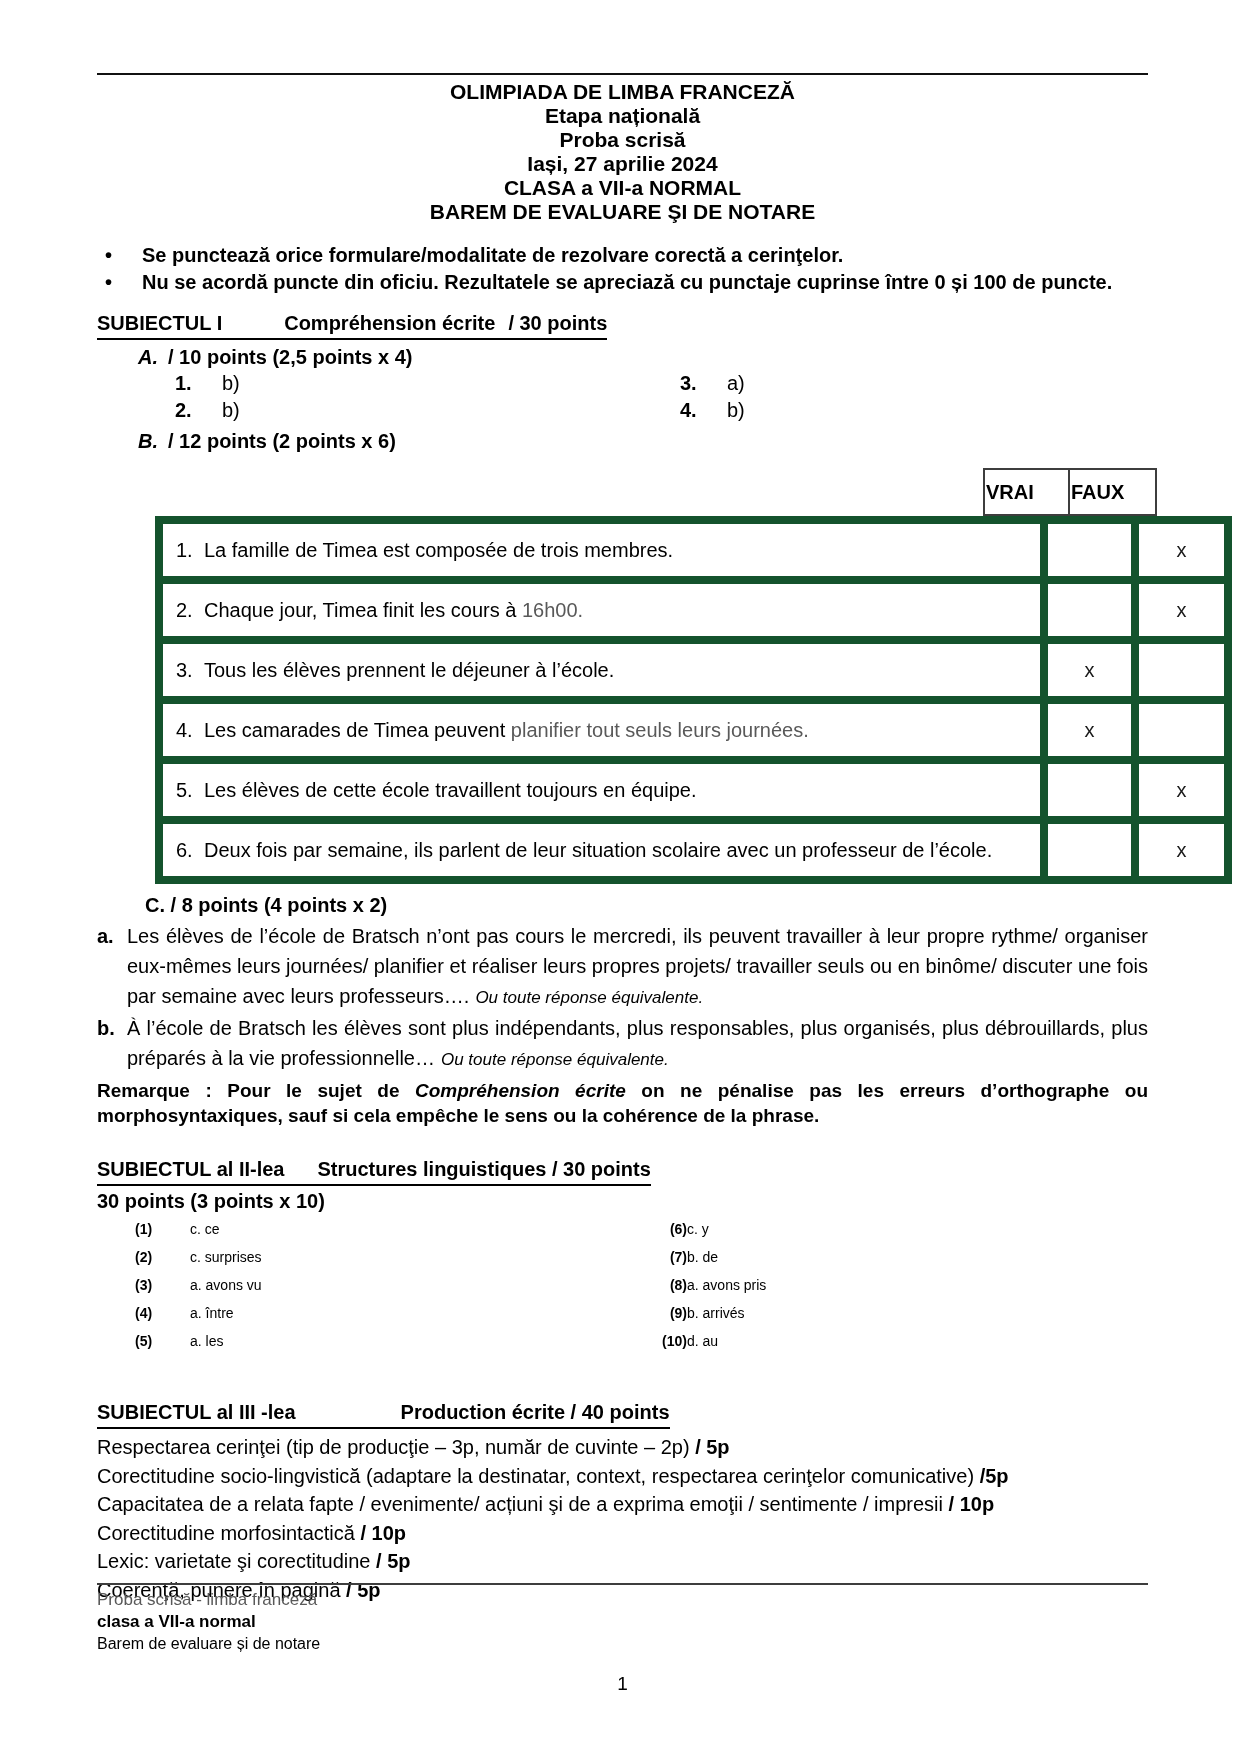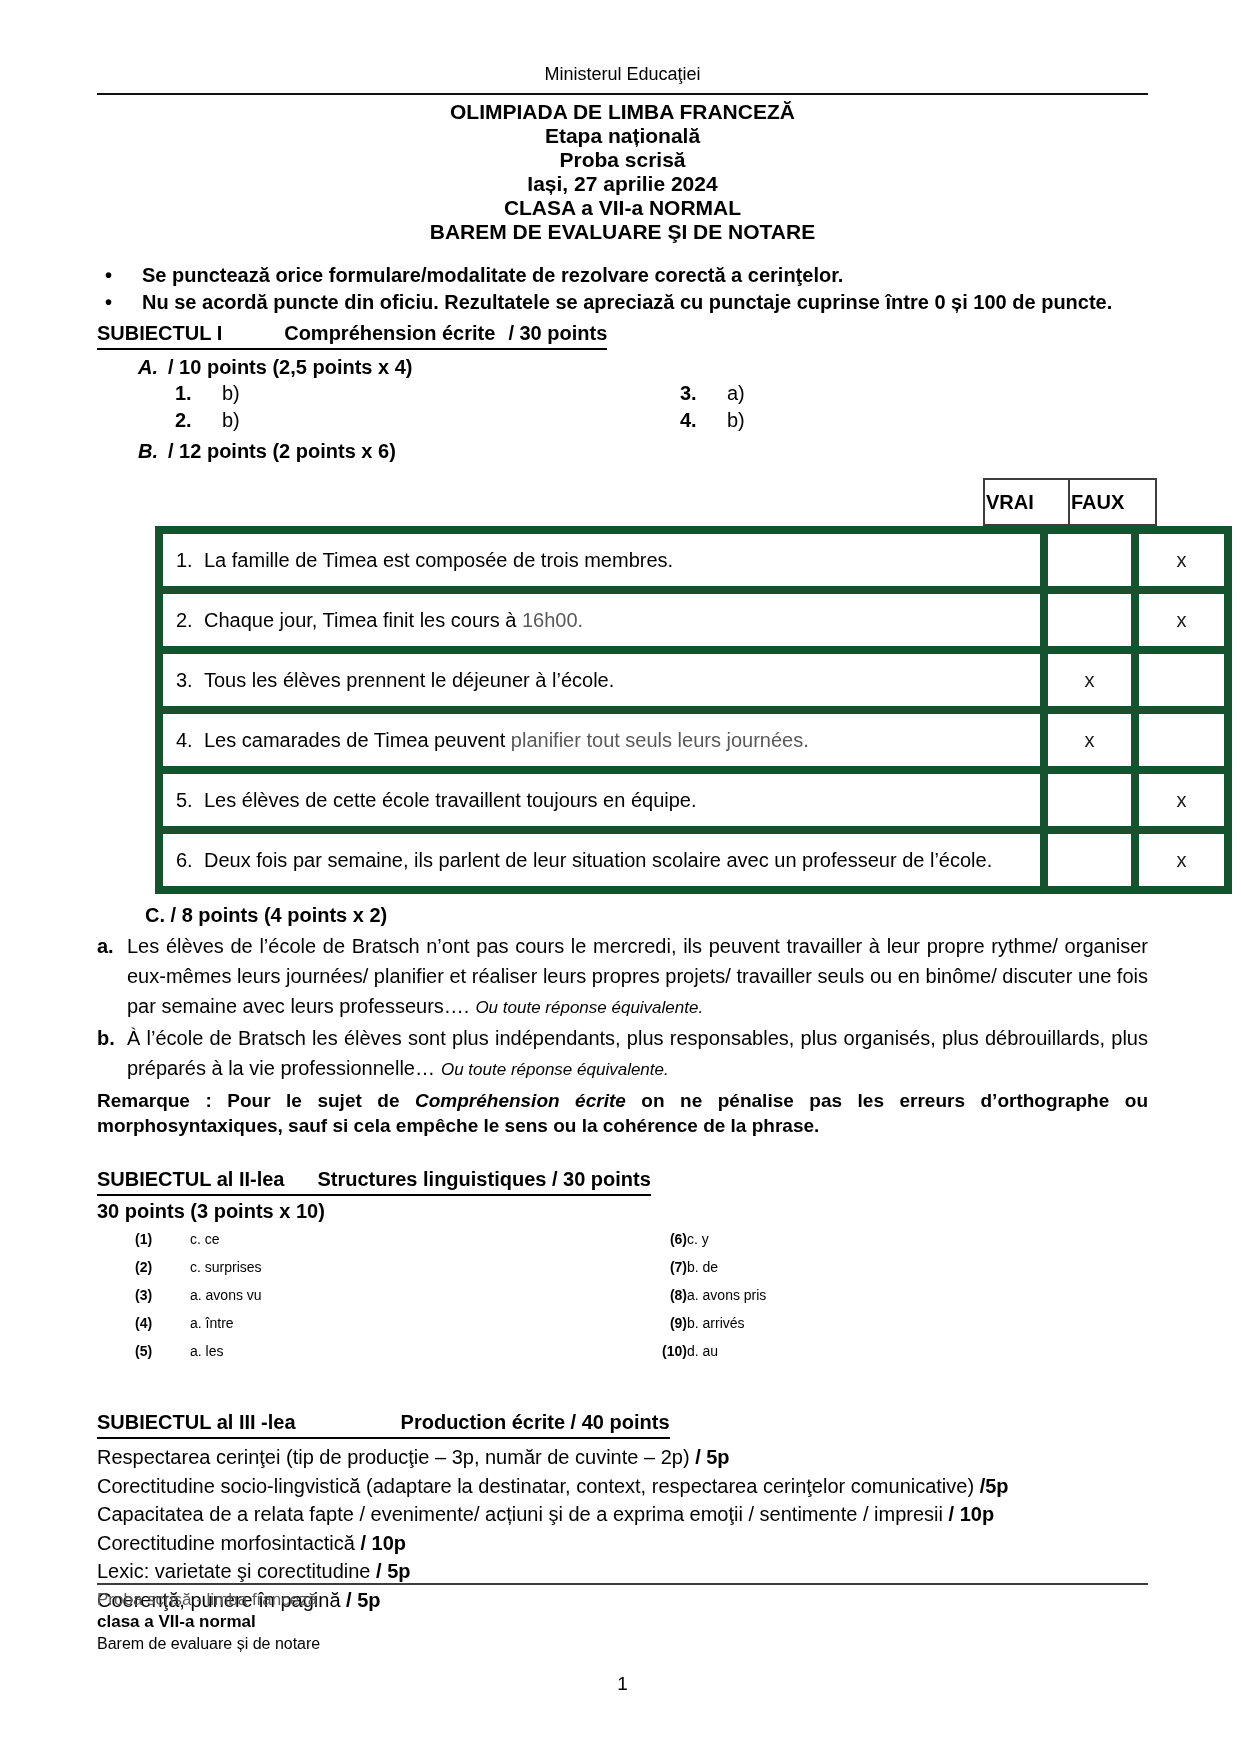--- a/index.html
+++ b/index.html
@@ -14,21 +14,21 @@
     overflow:hidden;
     margin:0 auto;
   }
   .ministry { text-align:center; font-size:18px; line-height:20px; }
   .top-rule { border-top:2px solid #111; margin-top:9px; height:0; }
   .title-block { margin-top:5px; text-align:center; font-weight:bold; font-size:21px; line-height:24px; }
   .bullets { margin:18px 0 0 0; padding:0; list-style:none; font-weight:bold; font-size:20px; line-height:27px; }
   .bullets li { position:relative; padding-left:45px; text-align:justify; }
   .bullets li::before { content:"\2022"; position:absolute; left:8px; }
 
-  .heading { margin-top:4px; font-weight:bold; font-size:20px; line-height:26px; }
+  .heading { margin-top:14px; font-weight:bold; font-size:20px; line-height:26px; }
   .hu { display:inline-block; border-bottom:2px solid #000; padding-bottom:2px; }
   .gap-s1 { margin-left:62px; }
   .gap-p1 { margin-left:13px; }
   .gap-s2 { margin-left:33px; }
   .gap-s3 { margin-left:105px; }
 
   .ab-line { margin:4px 0 0 41px; font-size:20px; line-height:26px; }
   .ab { font-weight:bold; font-style:italic; }
   .abp { font-weight:bold; margin-left:10px; }
 
@@ -74,21 +74,20 @@
   .f1 { color:#595959; font-size:17px; line-height:22px; margin-top:4px; }
   .f2 { font-weight:bold; font-size:17px; line-height:22px; }
   .f3 { font-size:16px; line-height:22px; }
   .pnum { text-align:center; font-size:19px; margin-top:18px; }
 </style>
 </head>
 <body>
 
 <div class="page">
 
-  <div class="ministry">Ministerul Educaţiei</div>
   <div class="top-rule"></div>
 
   <div class="title-block">
     <div>OLIMPIADA DE LIMBA FRANCEZĂ</div>
     <div>Etapa națională</div>
     <div>Proba scrisă</div>
     <div>Iași, 27 aprilie 2024</div>
     <div>CLASA a VII-a NORMAL</div>
     <div>BAREM DE EVALUARE ŞI DE NOTARE</div>
   </div>

